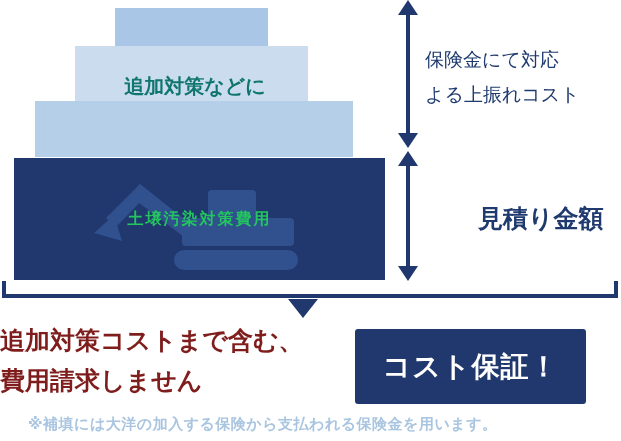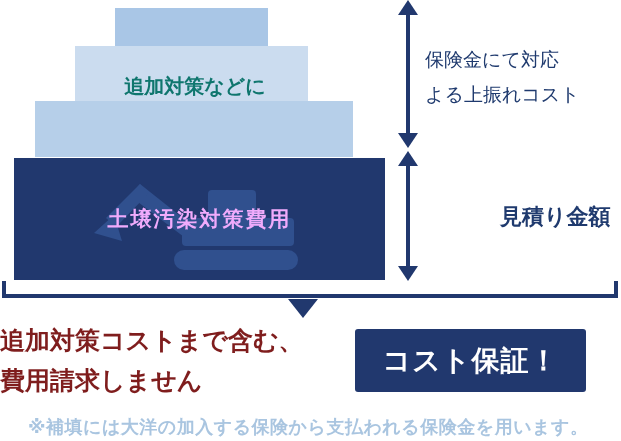--- a/index.html
+++ b/index.html
@@ -13,49 +13,49 @@
   .tier-middle { left:75px;  top:46px; width:233px; height:55px; background:#cbdcef; }
   .tier-bottom { left:35px;  top:101px; width:318px; height:56px; background:#b6cfe9; }
 
   .overrun-label { position:absolute; left:40px; top:52px; width:310px; text-align:center;
                    color:#0f766e; font-size:20px; font-weight:700; line-height:1.8;margin-top:16px; }
 
   .base-block { position:absolute; left:14px; top:158px; width:371px; height:122px; background:#21386e; }
   .excavator  { position:absolute; left:72px; top:8px; }
   .base-label { position:absolute; left:0; top:0; width:100%; height:100%;
                 display:flex; align-items:center; justify-content:center;
-                color:#f0abfc; font-size:21px; font-weight:700; letter-spacing:2px; }
+                color:#22c55e; font-size:16px; font-weight:700; letter-spacing:2px; }
 
   
   .varrow { position:absolute; left:394px; }
   .arrow-insurance { top:0px; }
   .arrow-estimate  { top:151px; }
 
   .ann-insurance { position:absolute; left:425px; top:42px; color:#1f3a6e;
                    font-size:19px; font-weight:400; line-height:1.85; }
   .ann-estimate  { position:absolute; left:478px; top:202px; color:#1f3a6e;
-                   font-size:22px; font-weight:700;margin-left:22px; }
+                   font-size:25px; font-weight:700; }
 
   
   .bracket { position:absolute; left:2px; top:281px; width:616px; height:17px;
              border-left:4px solid #21386e; border-right:4px solid #21386e;
              border-bottom:4px solid #21386e; }
   .down-arrow { position:absolute; left:288px; top:299px; width:0; height:0;
                 border-left:15px solid transparent; border-right:15px solid transparent;
                 border-top:19px solid #21386e; }
 
   
   .summary { position:absolute; left:0px; top:320px; width:348px; 
              color:#7f1d1d; font-size:25px; font-weight:700; line-height:1.6; }
-  .badge { position:absolute; left:355px; top:329px; width:231px; height:63px;
+  .badge { position:absolute; left:355px; top:329px; width:231px; height:75px;
            background:#21386e; color:#ffffff; font-size:28px; font-weight:700;
            display:flex; align-items:center; justify-content:center;
            border-radius:3px; letter-spacing:1px; }
   .footnote { position:absolute; left:28px; top:415px; color:#a9c5e0;
-              font-size:18px; font-weight:600; letter-spacing:0.5px; }
+              font-size:15px; font-weight:600; letter-spacing:0.5px; }
 </style>
 </head>
 <body>
 
 <div class="canvas">
 
   <div class="tier tier-top"></div>
   <div class="tier tier-middle"></div>
   <div class="tier tier-bottom"></div>
 

